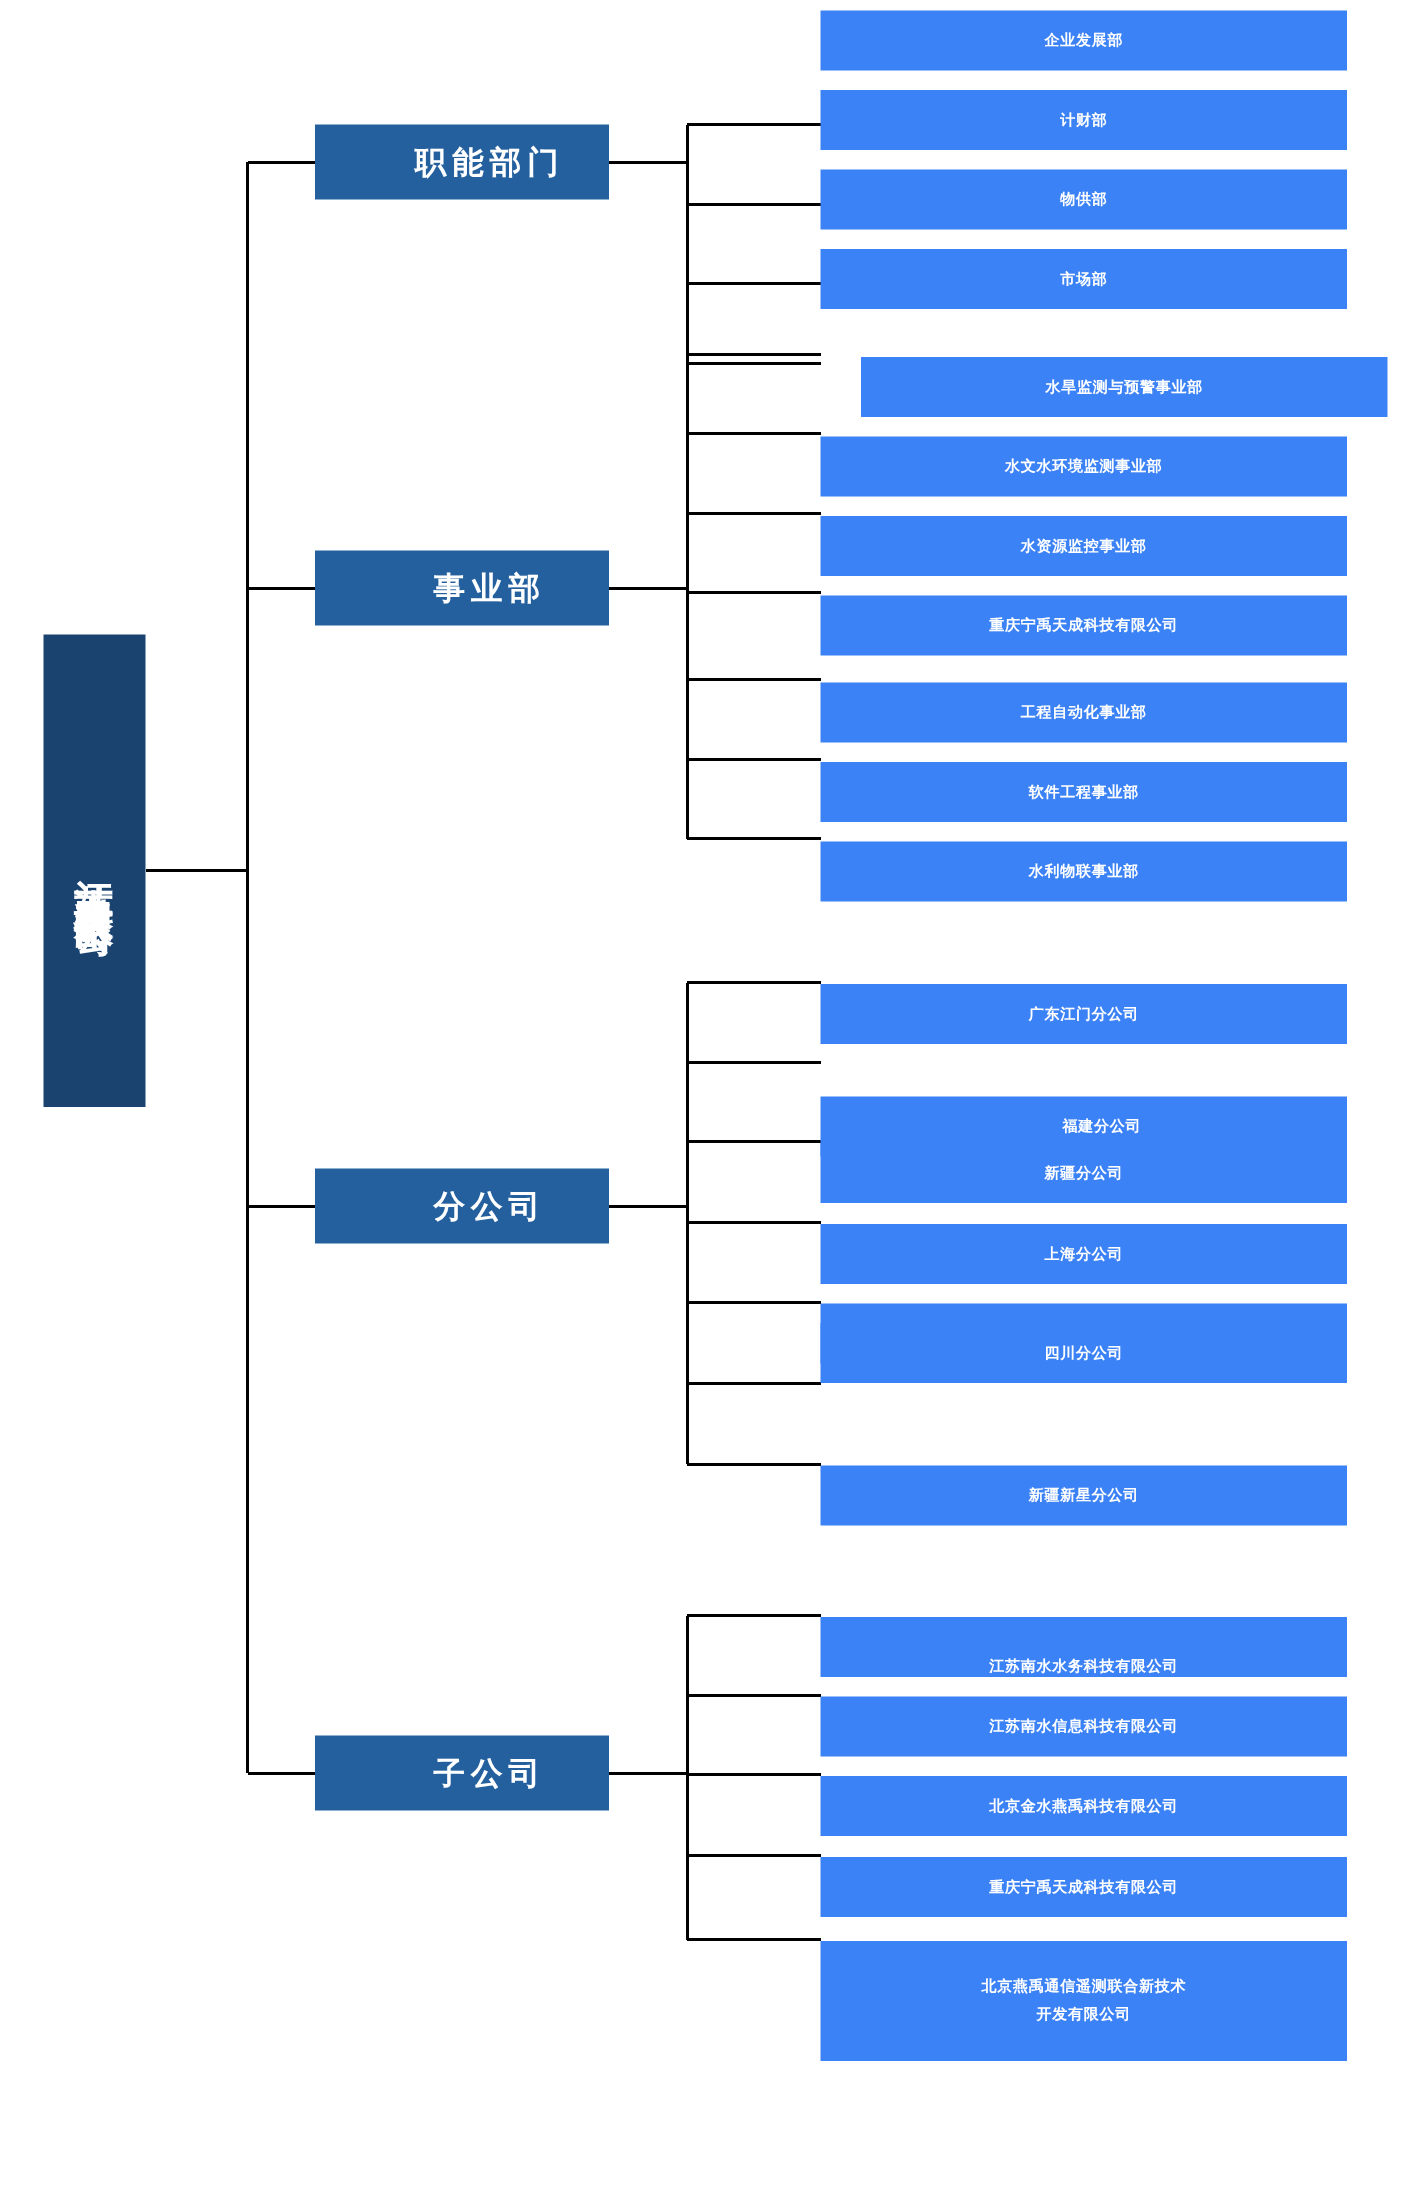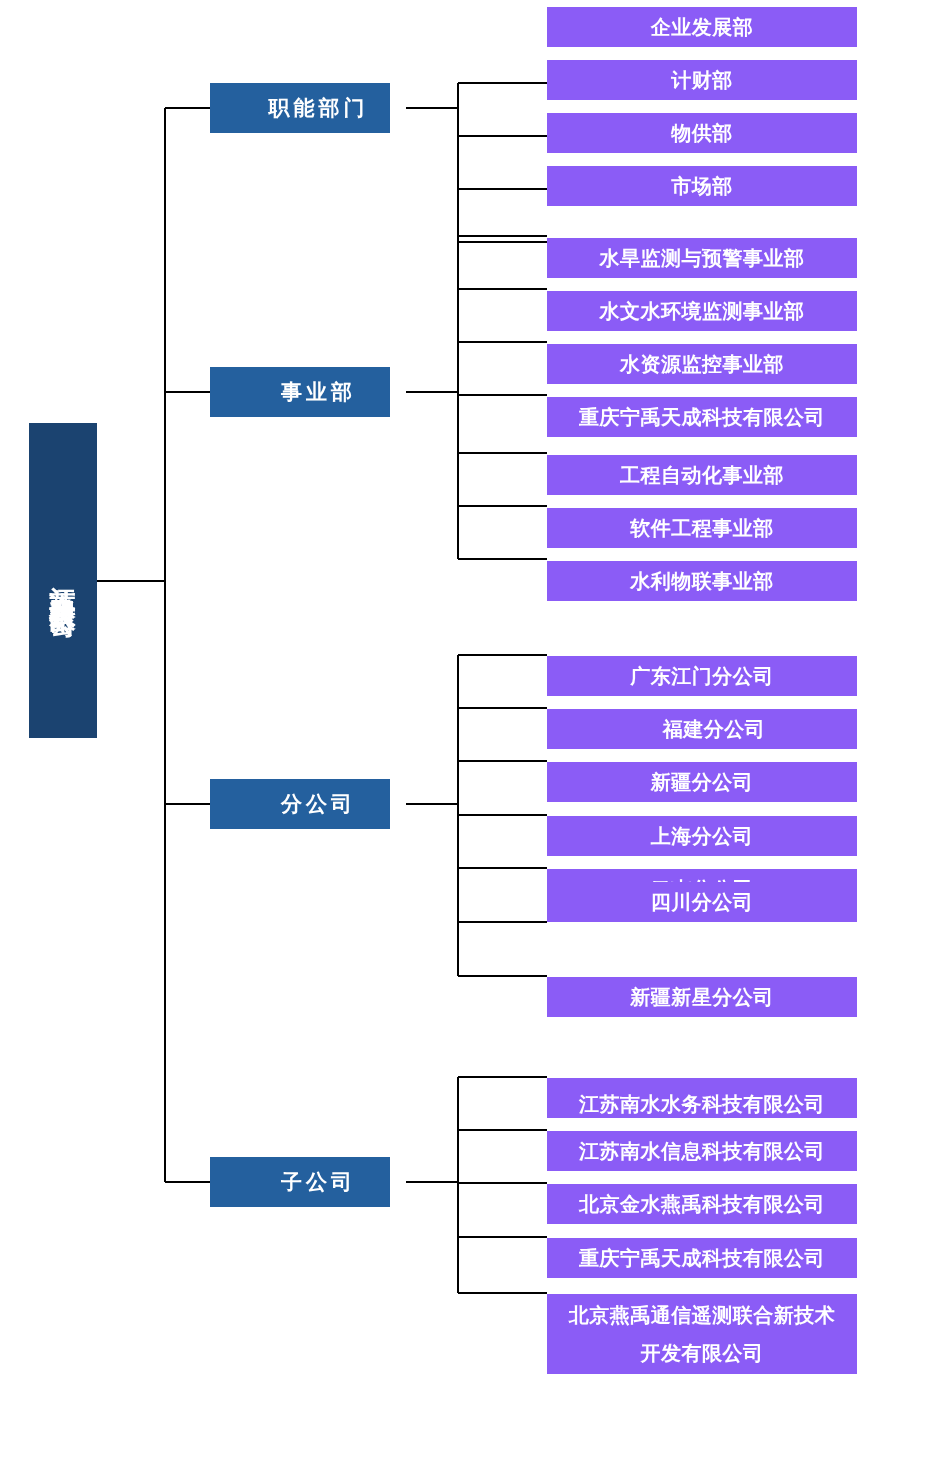--- a/index.html
+++ b/index.html
@@ -57,35 +57,35 @@
     text-orientation: upright;
     font-size: 26px;
     letter-spacing: 3px;
     line-height: 1;
     padding: 6px 0;
   }
 
   
   .category-node {
     left: 210px;
-    width: 180px;
+    width: 196px;
     height: 50px;
     background: #24609e;
     font-size: 21px;
     letter-spacing: 4px;
     padding-left: 37px;
   }
 
   
   .leaf-node {
     left: 547px;
-    width: 310px;
+    width: 351px;
     height: 40px;
-    background: #8b5cf6;
-    font-size: 20px;
+    background: #3b82f6;
+    font-size: 10px;
     letter-spacing: 0.5px;
   }
   .leaf-node.two-line {
     height: 80px;
     line-height: 1.9;
   }
   .leaf-node .leaf-text {
     display: block;
     width: 100%;
     white-space: pre-line;
@@ -150,21 +150,21 @@
       </div>
       <div class="leaf-node node" style="top: 113px;">
         <span class="leaf-text">物供部</span>
       </div>
       <div class="leaf-node node" style="top: 166px;">
         <span class="leaf-text">市场部</span>
       </div>
       <div class="node category-node" style="top: 367px;">
         <span>事业部</span>
       </div>
-      <div class="leaf-node node" style="top: 238px;">
+      <div class="leaf-node node" style="top: 238px; margin-left: 27px;">
         <span class="leaf-text">水旱监测与预警事业部</span>
       </div>
       <div class="leaf-node node" style="top: 291px;">
         <span class="leaf-text">水文水环境监测事业部</span>
       </div>
       <div class="leaf-node node" style="top: 344px;">
         <span class="leaf-text">水资源监控事业部</span>
       </div>
       <div class="leaf-node node" style="top: 397px;">
         <span class="leaf-text">重庆宁禹天成科技有限公司</span>
@@ -177,21 +177,21 @@
       </div>
       <div class="leaf-node node" style="top: 561px;">
         <span class="leaf-text">水利物联事业部</span>
       </div>
       <div class="node category-node" style="top: 779px;">
         <span>分公司</span>
       </div>
       <div class="leaf-node node" style="top: 656px;">
         <span class="leaf-text">广东江门分公司</span>
       </div>
-      <div class="leaf-node node" style="top: 709px; padding-left: 24px;">
+      <div class="leaf-node node" style="top: 731px; padding-left: 24px;">
         <span class="leaf-text">福建分公司</span>
       </div>
       <div class="leaf-node node" style="top: 762px;">
         <span class="leaf-text">新疆分公司</span>
       </div>
       <div class="leaf-node node" style="top: 816px;">
         <span class="leaf-text">上海分公司</span>
       </div>
       <div class="leaf-node node" style="top: 869px;">
         <span class="leaf-text">云南分公司</span>

